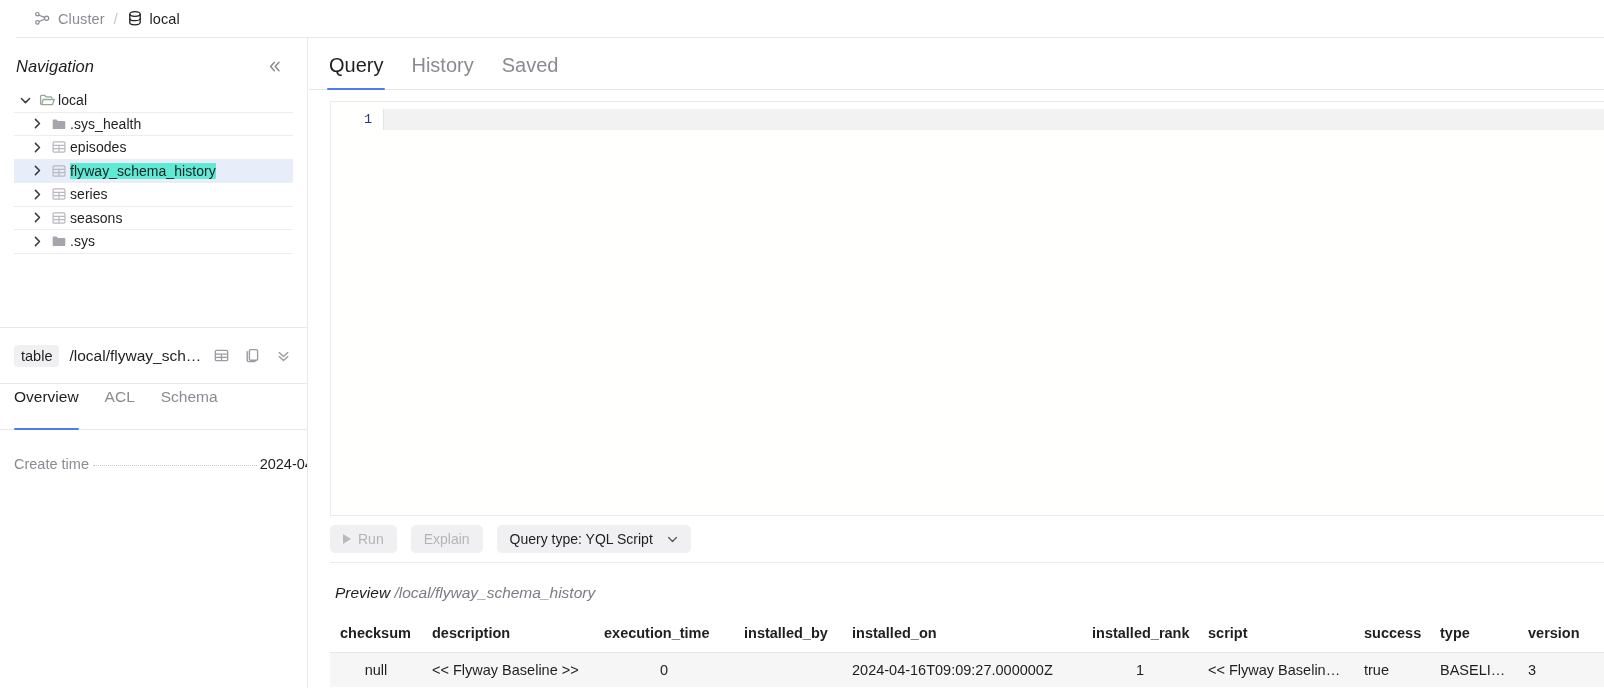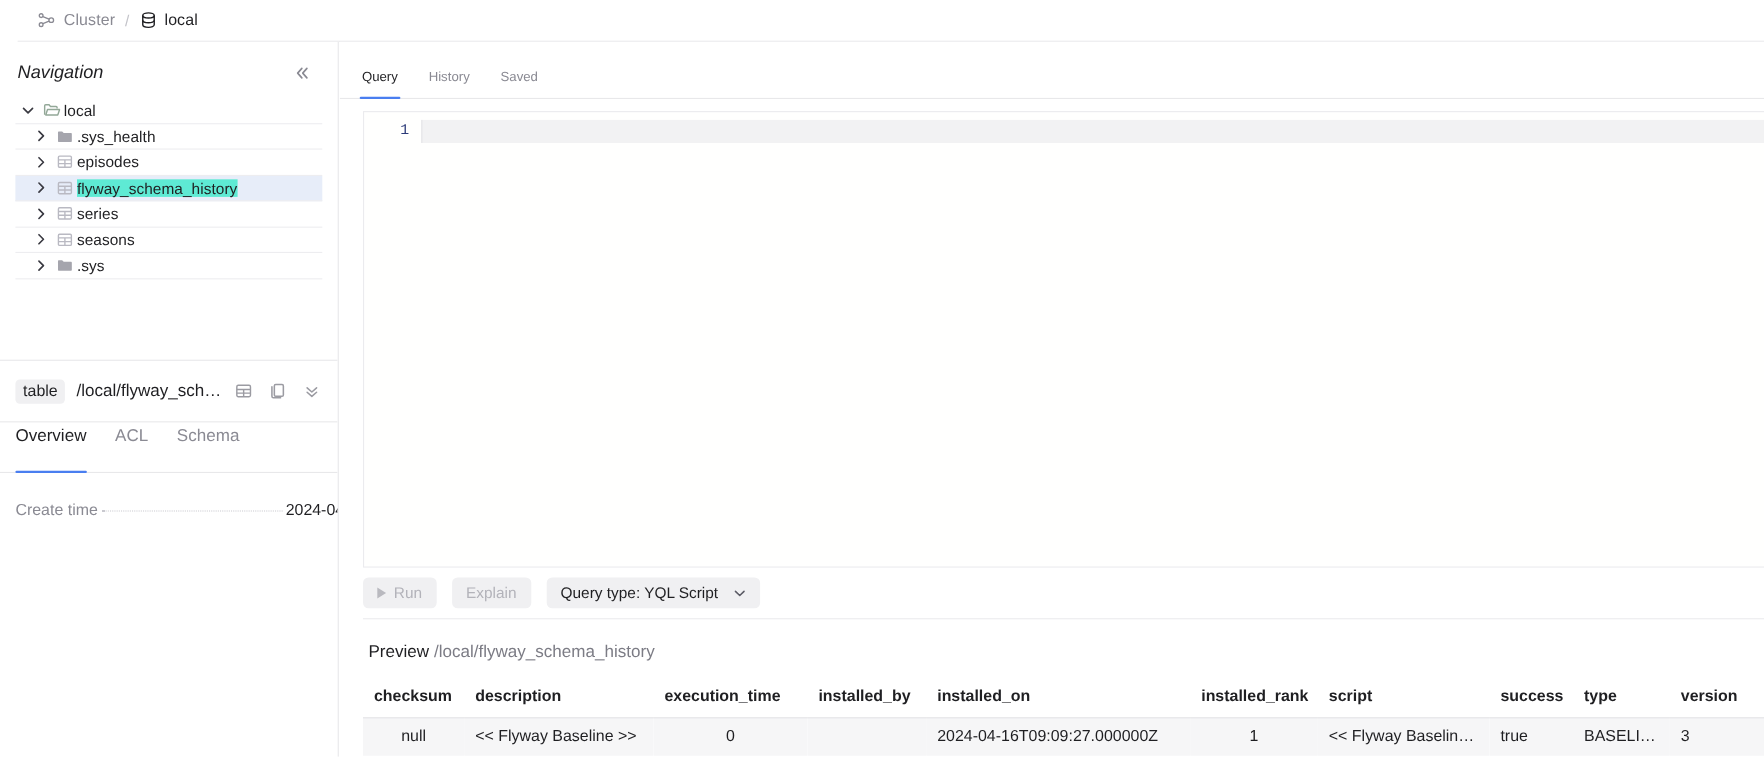--- a/index.html
+++ b/index.html
@@ -90,21 +90,21 @@
     flex: 1 1 auto; min-width: 14px; margin: 0 3px 0 4px; height: 1px;
     border-bottom: 1.5px dotted #c9c9cf; transform: translateY(-3px);
   }
   .kv-val { font-size: 14.5px; color: #1f1f22; font-weight: 500; flex: none; }
 
   
   .main-col { position: absolute; left: 309px; top: 38px; right: 0; bottom: 0; background: #fff; }
 
   .q-tabs { display: flex; align-items: flex-end; gap: 28px; padding-left: 20px; height: 52px;
             border-bottom: 1px solid #e8e8ea; }
-  .q-tab { position: relative; font-size: 12px; color: #8a8a93; cursor: pointer; padding-bottom: 12px; }
+  .q-tab { position: relative; font-size: 20px; color: #8a8a93; cursor: pointer; padding-bottom: 12px; }
   .q-tab.active { color: #1f1f22; }
   .q-tab.active::after {
     content: ""; position: absolute; left: -2px; right: -2px; bottom: -1px; height: 2.5px;
     background: #4a7ef0; border-radius: 2px;
   }
 
   .editor-wrap {
     position: absolute; left: 21px; top: 63px; right: -1px; height: 415px;
     border: 1px solid #ebebee; background: #fffffe; overflow: hidden;
   }
@@ -129,21 +129,21 @@
   .btn.dd { color: #1f1f22; gap: 12px; padding-right: 11px; }
   .btn .tri {
     width: 0; height: 0; border-left: 8px solid #b9b9bf;
     border-top: 5.5px solid transparent; border-bottom: 5.5px solid transparent;
   }
 
   .preview-sec {
     position: absolute; left: 21px; right: 0; top: 524px; bottom: 0;
     border-top: 1px solid #ececee;
   }
-  .preview-title { padding: 21px 0 18px 5px; font-size: 15.5px; color: #1f1f22; }
+  .preview-title { padding: 21px 0 18px 5px; font-size: 15.5px; color: #1f1f22; font-style: italic; }
   .preview-title .ppath { color: #7c7c85; }
 
   table.result { width: 100%; border-collapse: collapse; table-layout: fixed; }
   table.result th {
     font-size: 14.5px; font-weight: 700; color: #1f1f22; text-align: left;
     padding: 5px 10px 11px 10px; border-bottom: 1px solid #e8e8ea; white-space: nowrap;
   }
   table.result td {
     font-size: 14.5px; color: #1f1f22; padding: 9px 10px; white-space: nowrap;
     overflow: hidden; text-overflow: ellipsis;

